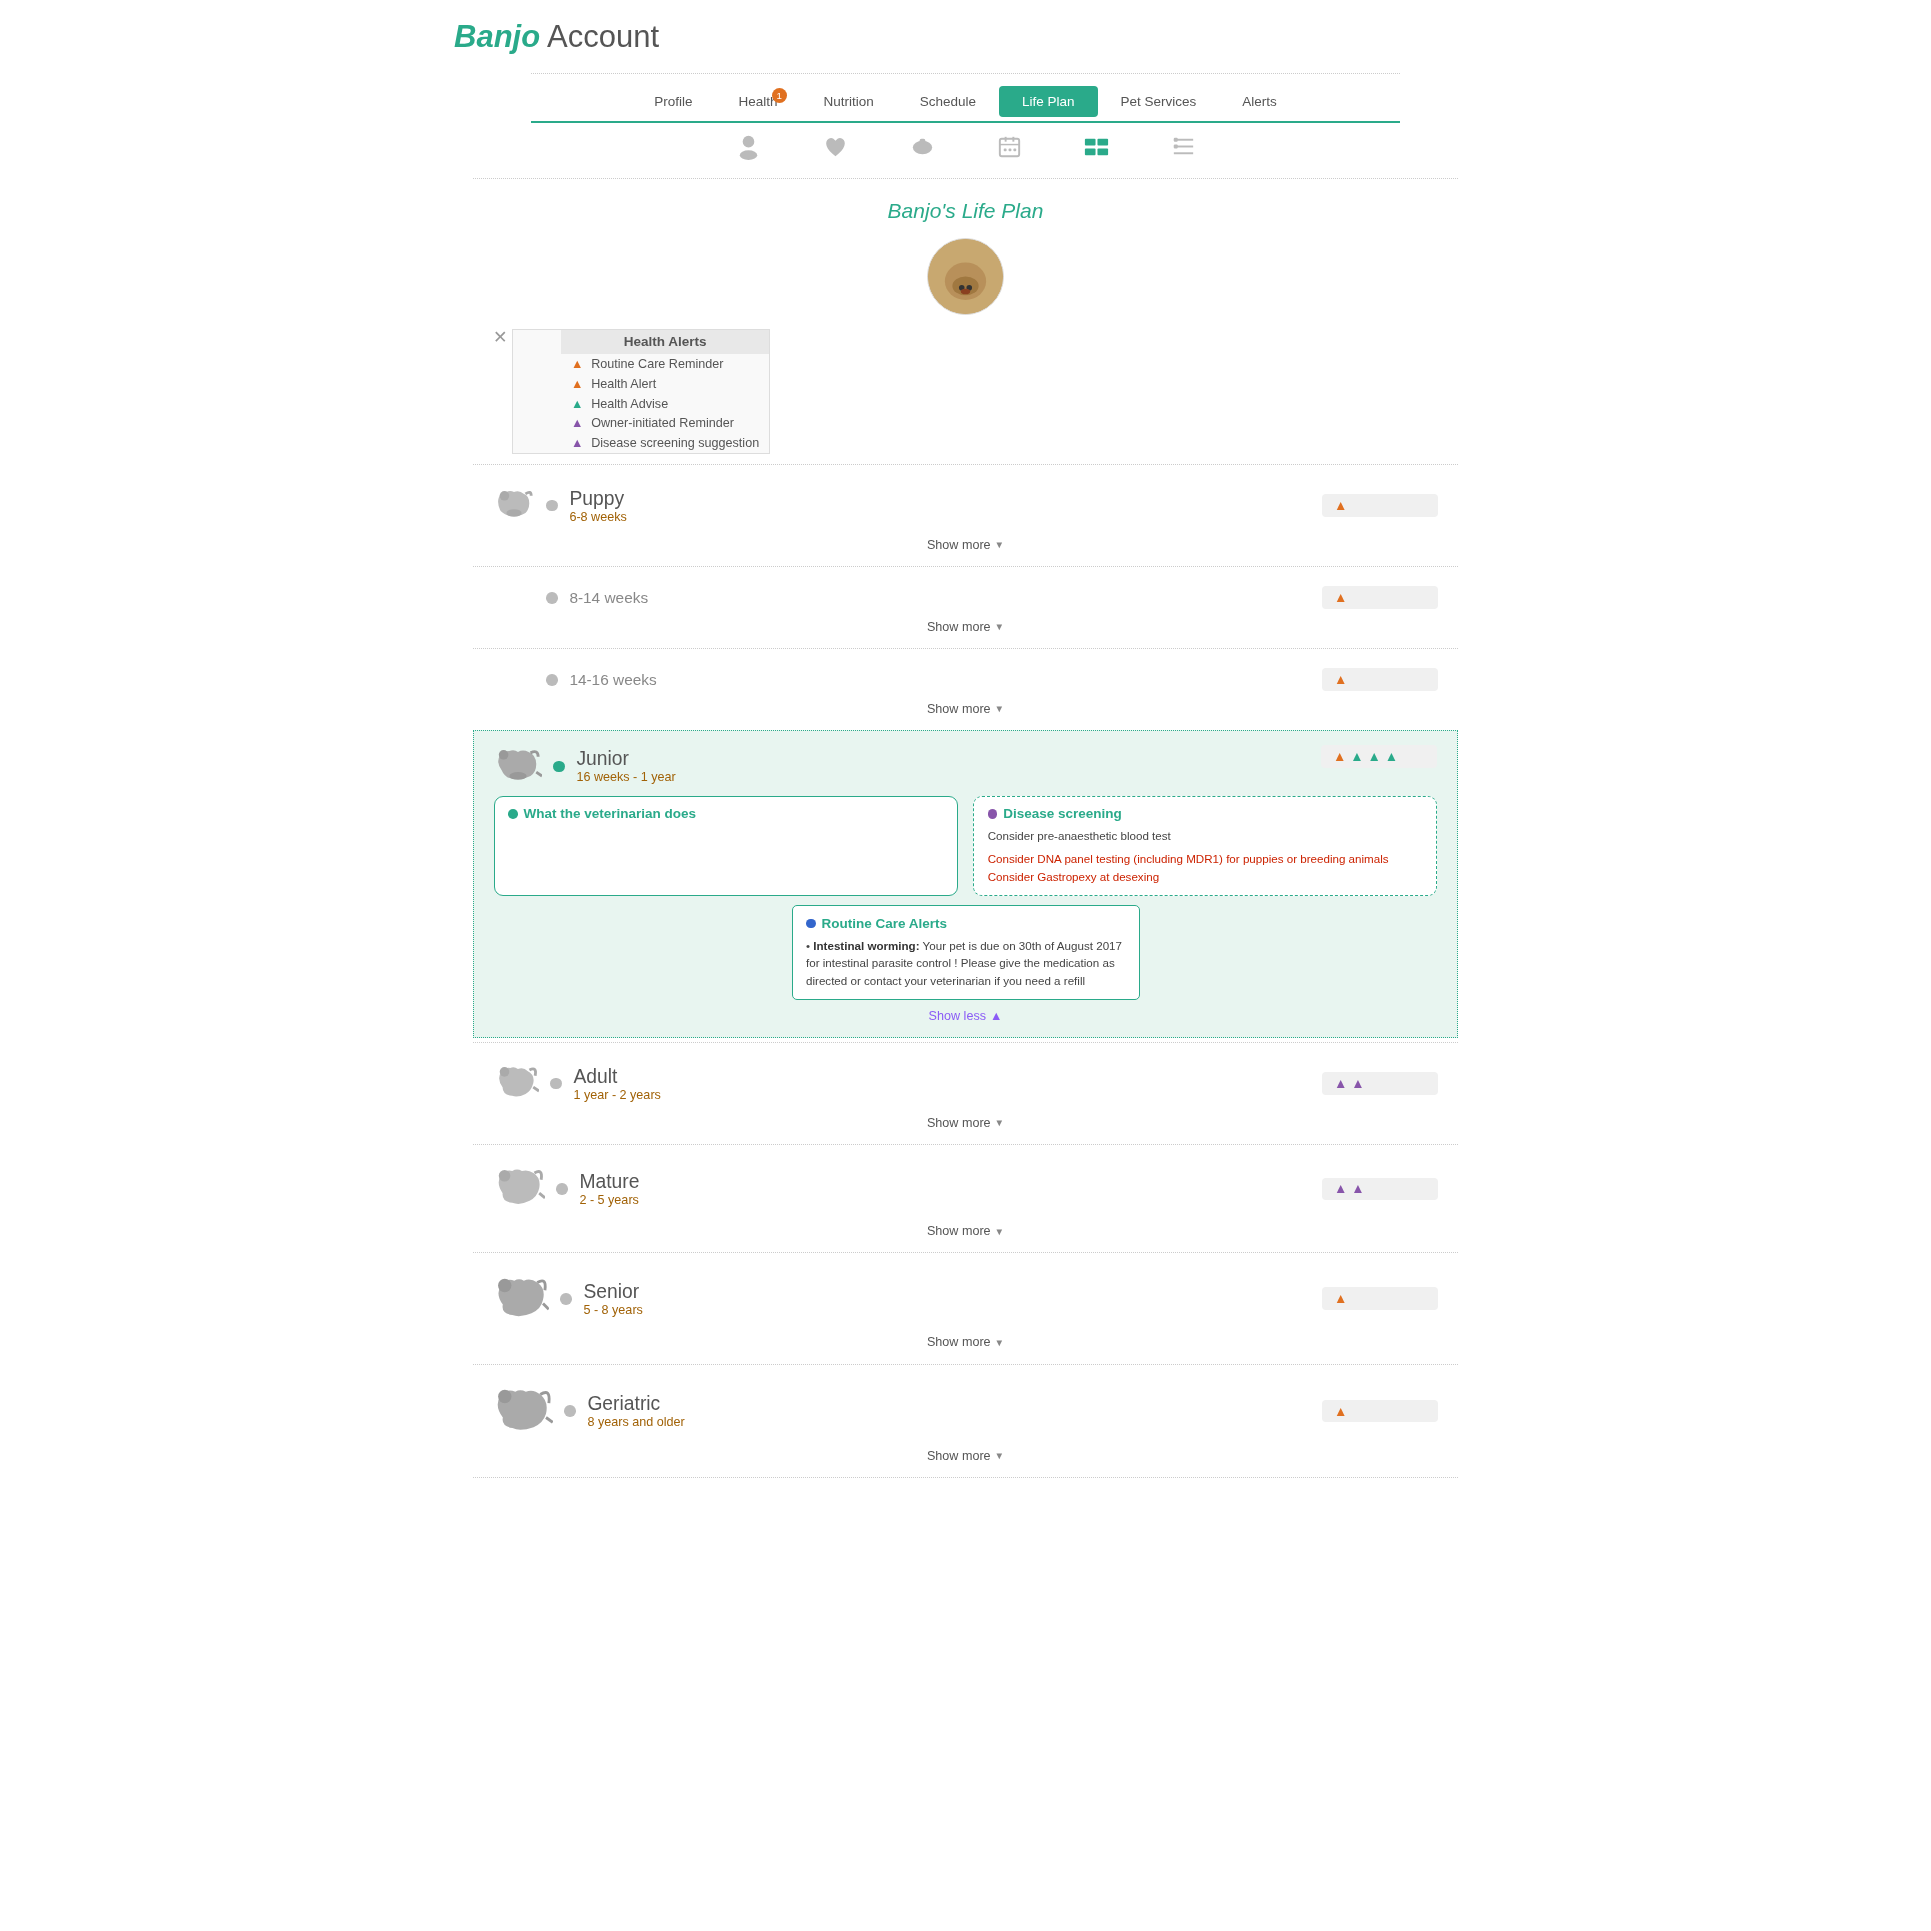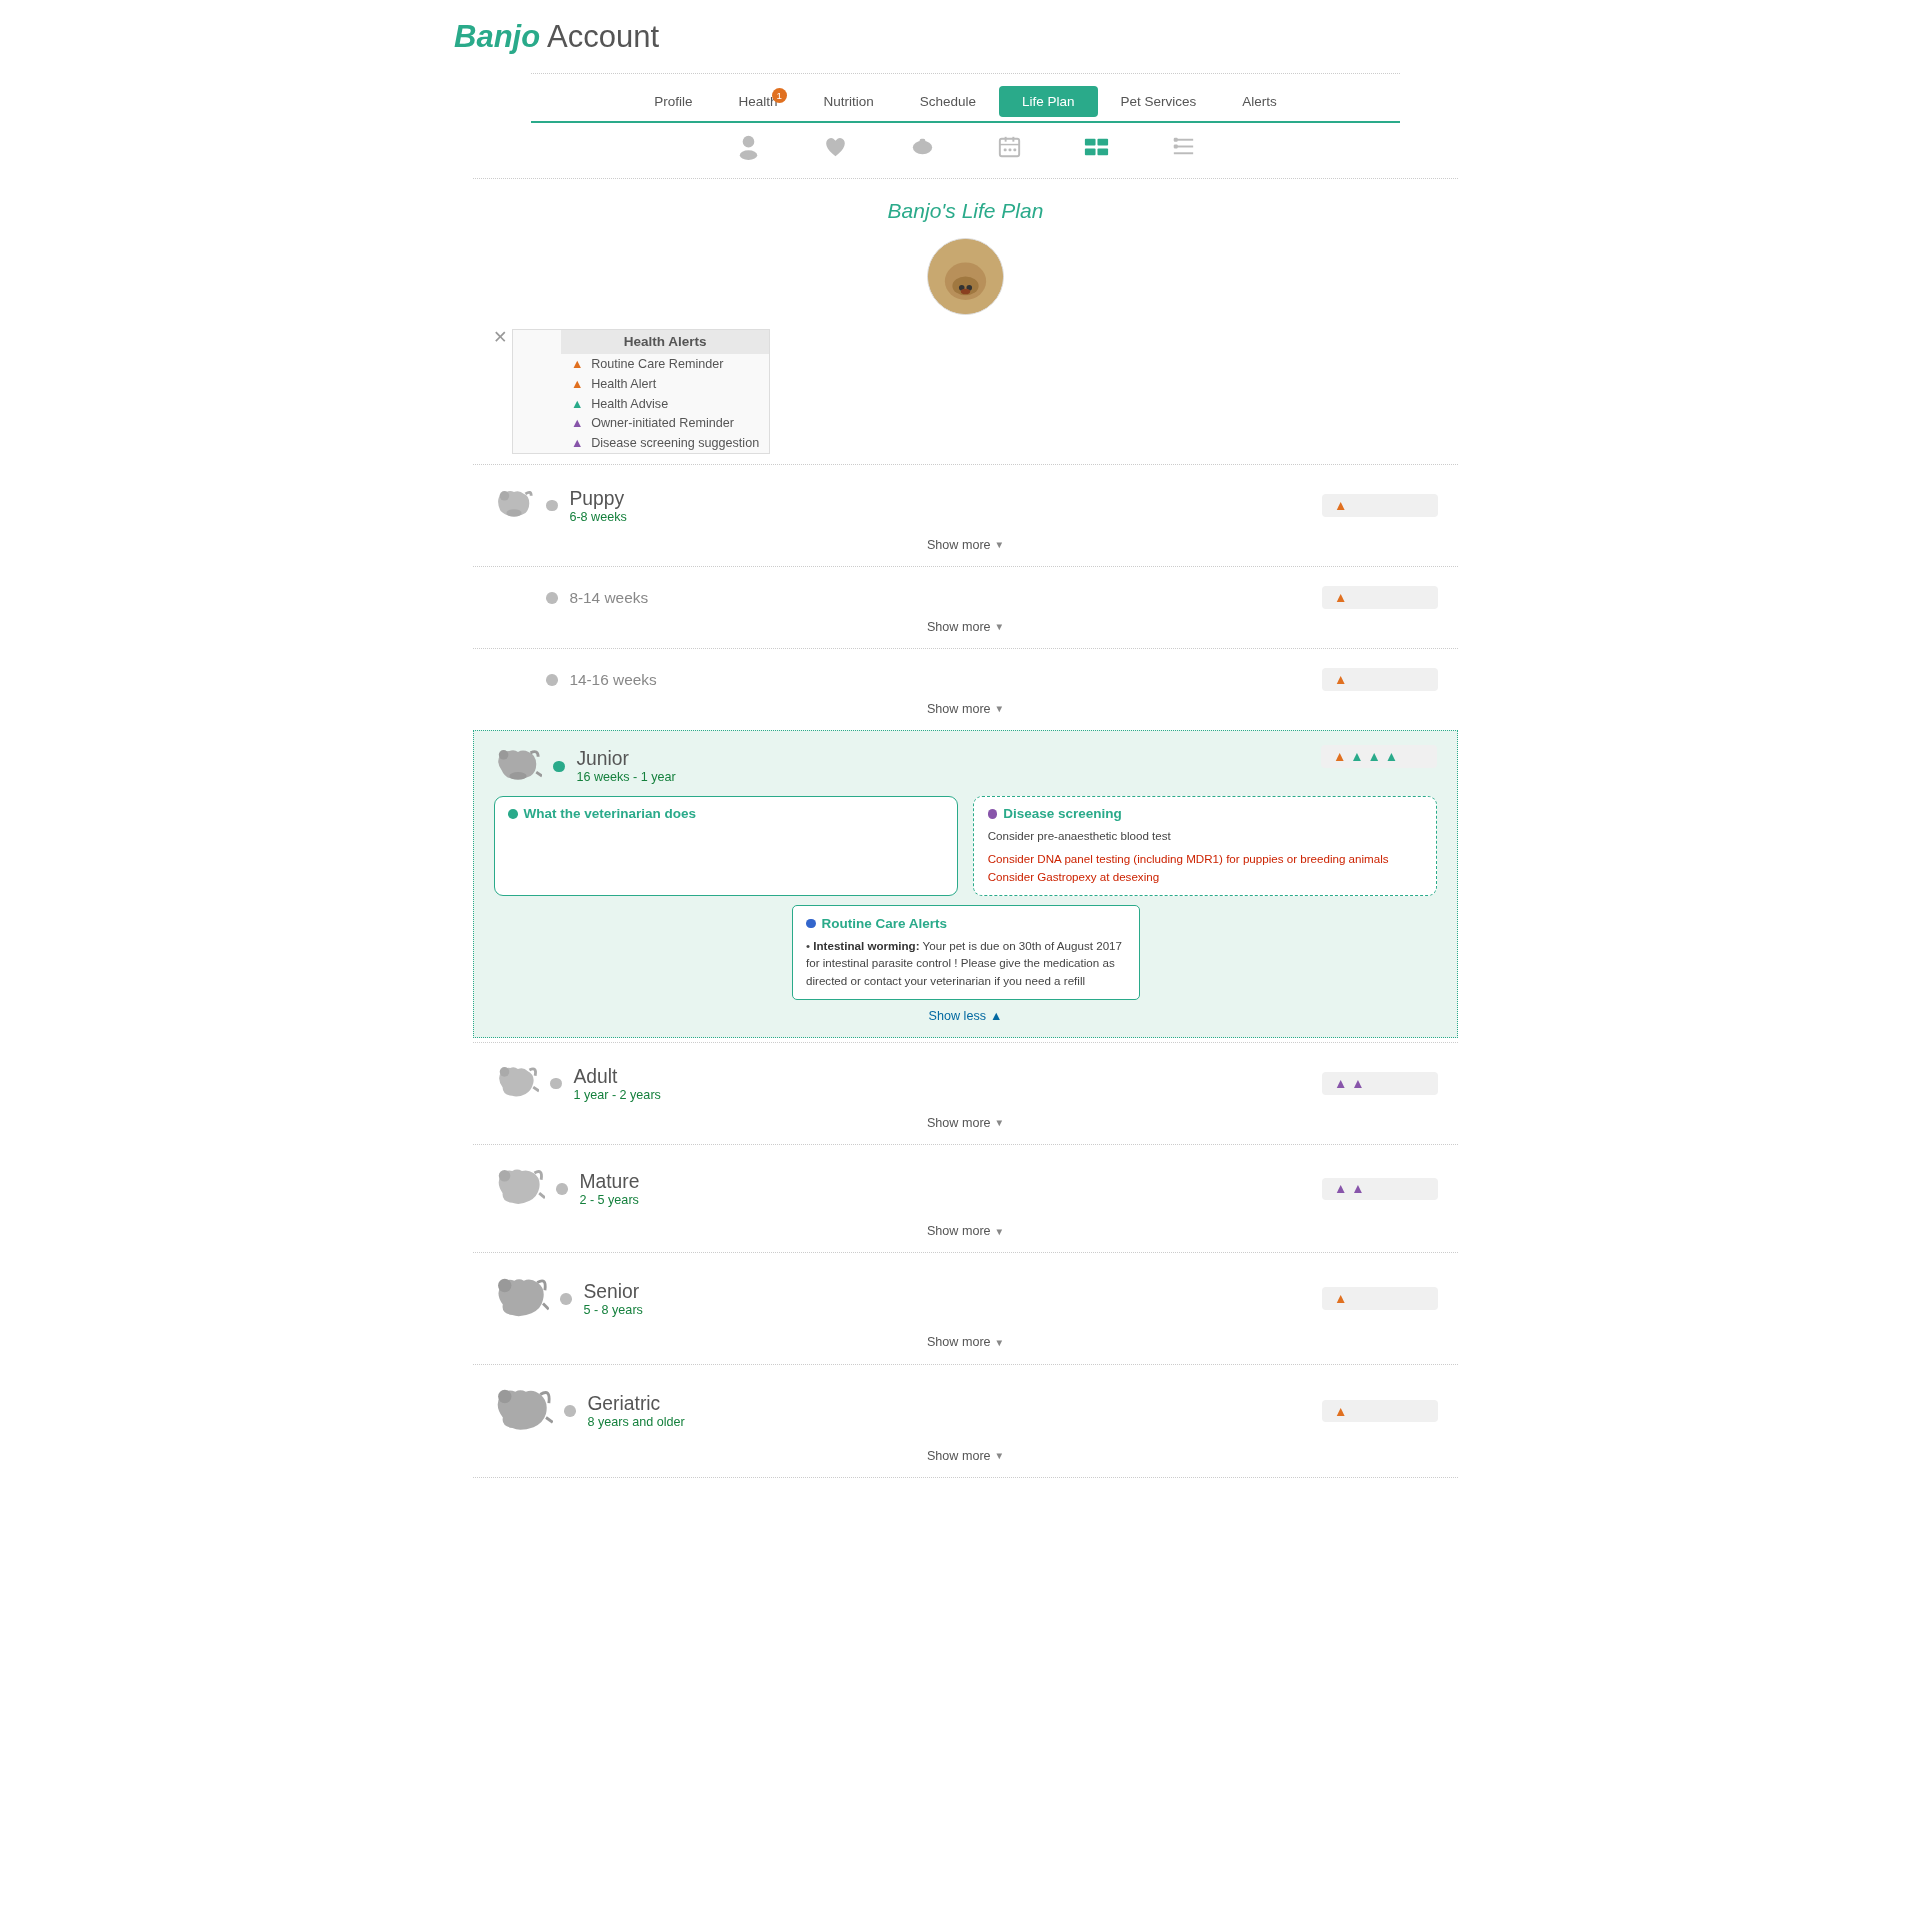--- a/index.html
+++ b/index.html
@@ -183,21 +183,21 @@
     }
     .stage-dot.active {
       background: #2aaa8a;
     }
     .stage-name {
       font-size: 19.3px;
       color: #555;
     }
     .stage-age {
       font-size: 12.6px;
-      color: #15803d;
+      color: #a16207;
     }
     .stage-alerts {
       display: flex;
       gap: 3.9px;
       background: #f0f0f0;
       border-radius: 3.9px;
       padding: 3.9px 11.6px;
       min-width: 116px;
     }
     .show-more {
@@ -302,21 +302,21 @@
       color: #444;
       line-height: 1.5;
     }
     .routine-item strong {
       color: #333;
     }
 
     .show-less {
       text-align: right;
       font-size: 12.6px;
-      color: #0369a1;
+      color: #8b5cf6;
       cursor: pointer;
       padding: 3.9px 0;
       display: flex;
       align-items: center;
       justify-content: center;
       gap: 3.9px;
     }
 
     .stage-divider {
       border: none;

